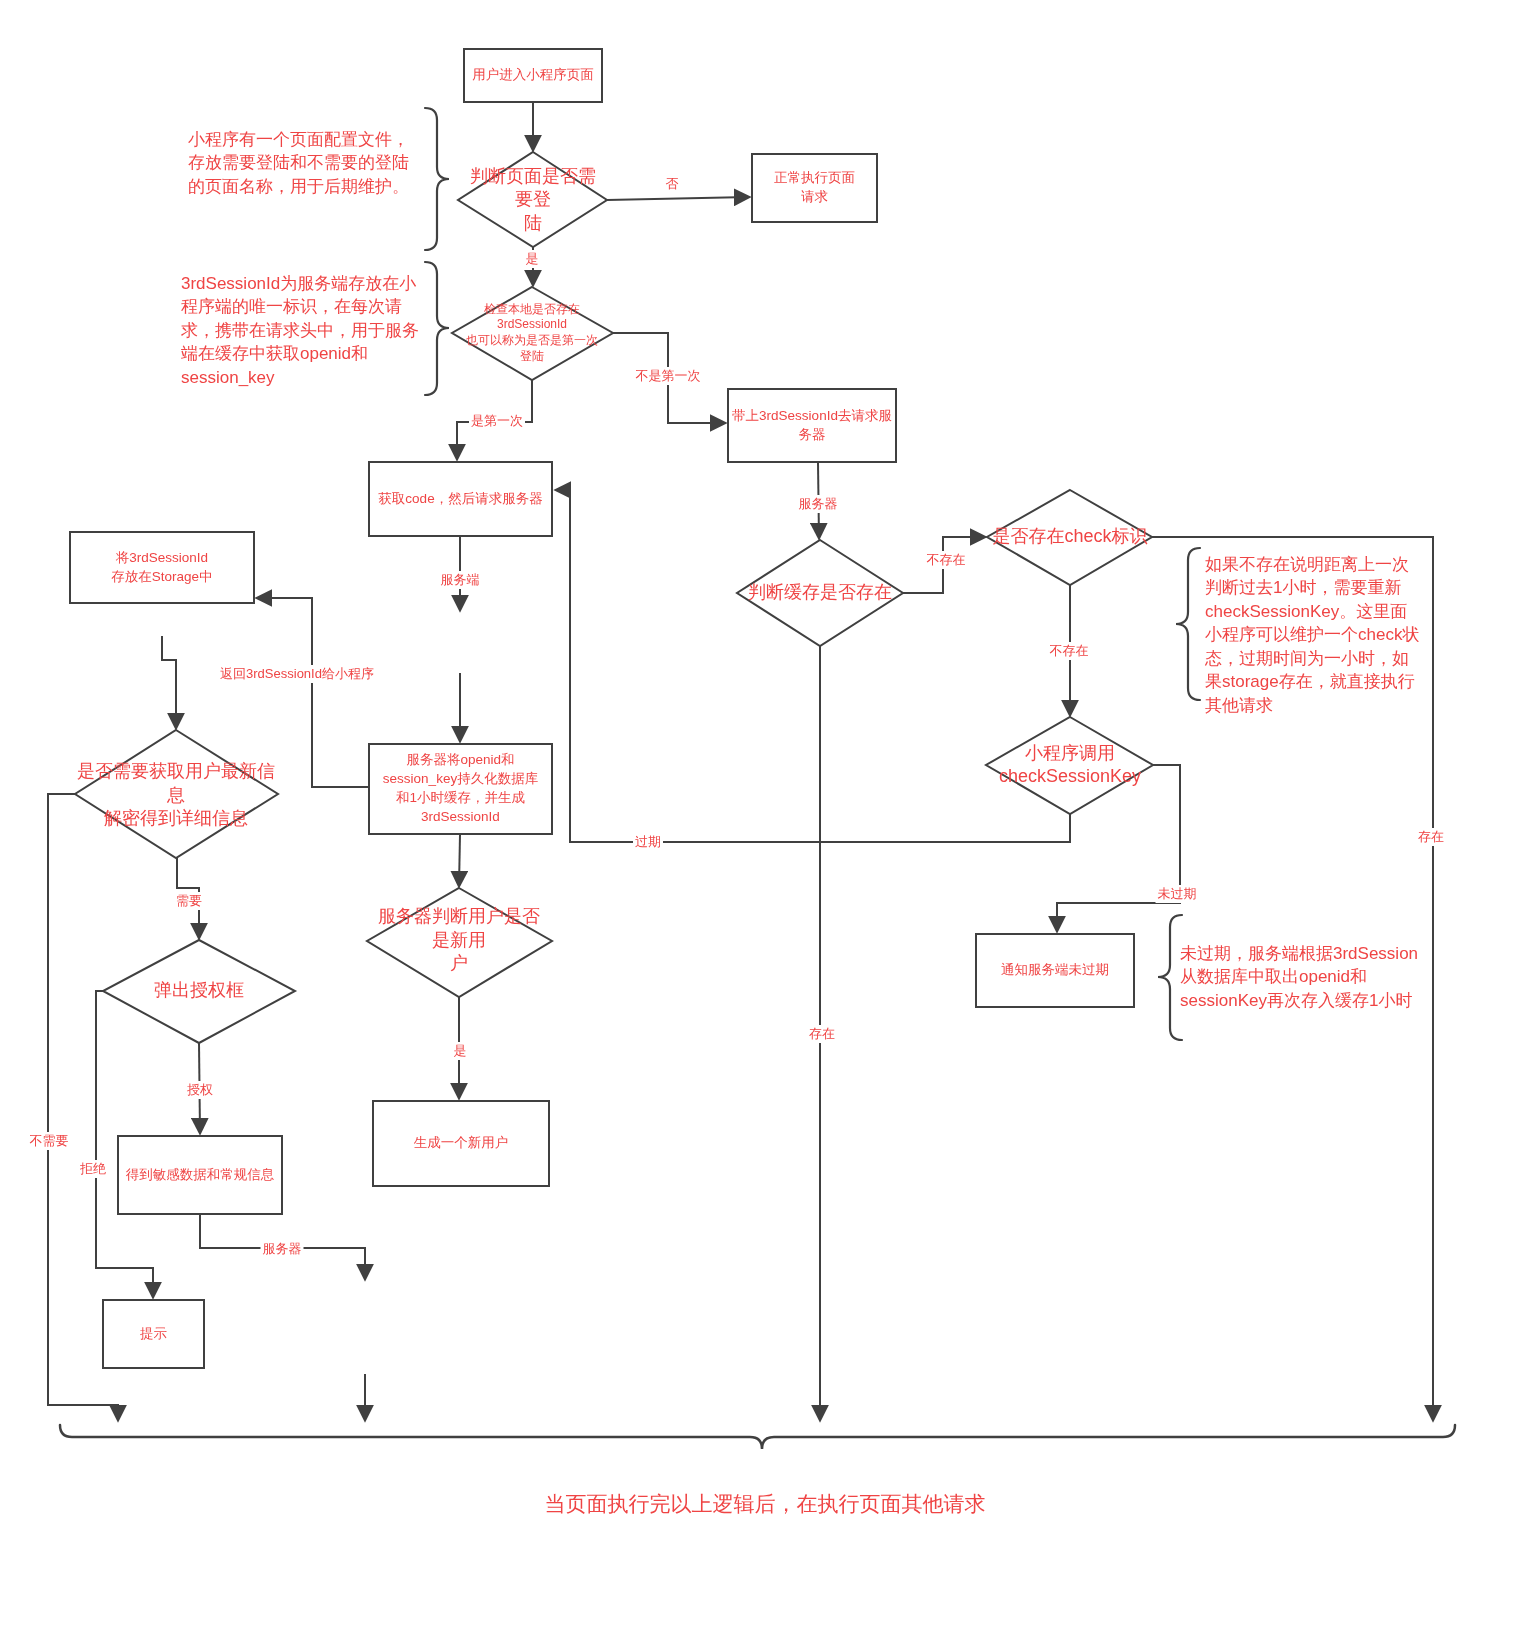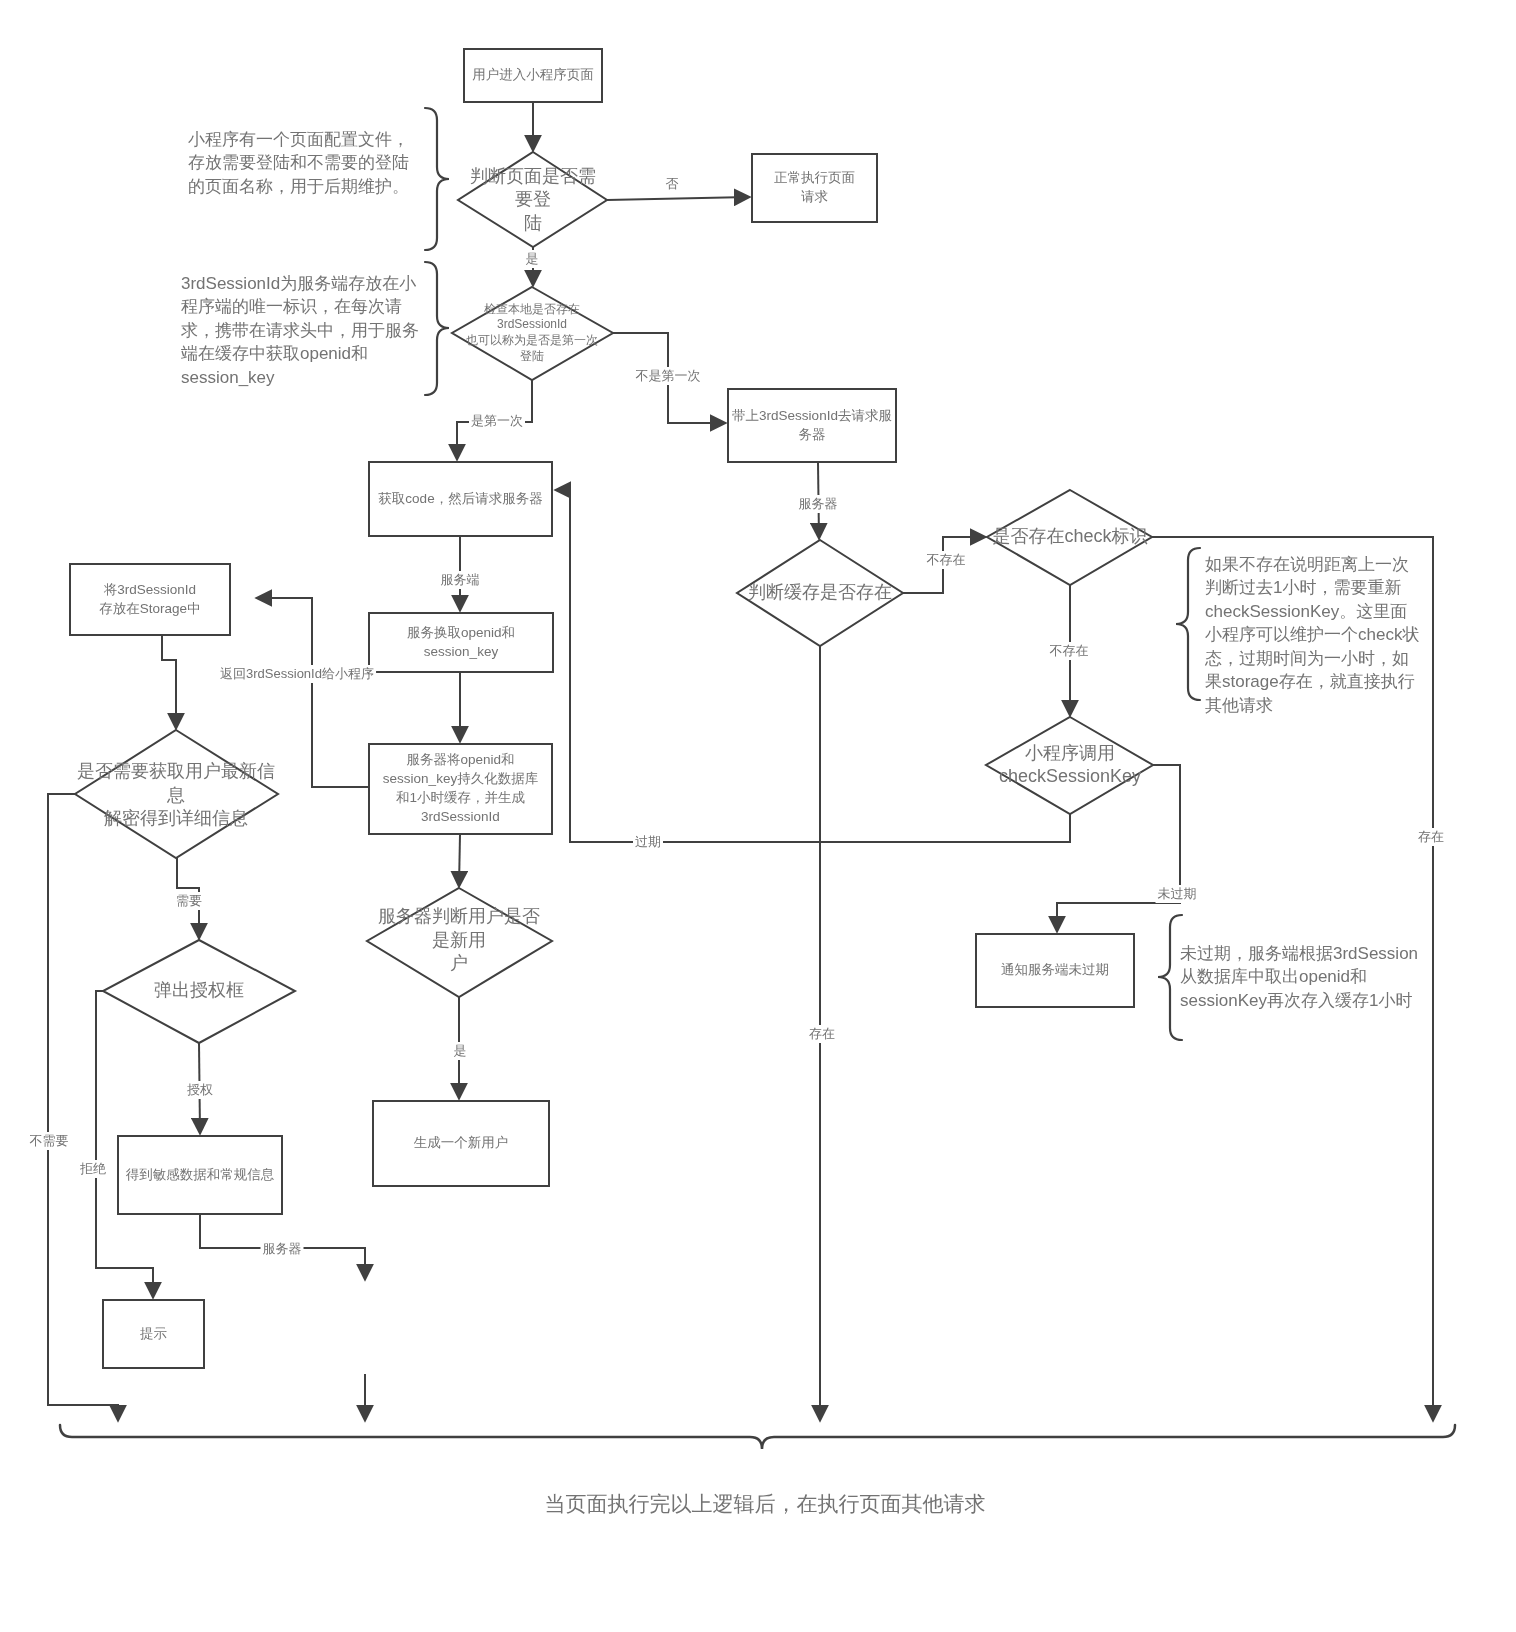--- a/index.html
+++ b/index.html
@@ -1,17 +1,17 @@
 <!DOCTYPE html>
 <html><head>
 <meta charset="utf-8">
 <style>
   html,body{margin:0;padding:0;background:#fff;}
   .stage{position:relative;width:1516px;height:1632px;background:#fff;
-         font-family:"Liberation Sans","DejaVu Sans",sans-serif;color:#737373;overflow:hidden;}
+         font-family:"Liberation Sans","DejaVu Sans",sans-serif;color:#ef4444;overflow:hidden;}
   .stage svg{position:absolute;left:0;top:0;}
   .rnode{position:absolute;box-sizing:border-box;border:2px solid #404040;background:#fff;
          display:flex;align-items:center;justify-content:center;text-align:center;
          font-size:13.5px;line-height:1.4;white-space:pre-line;padding:2px;z-index:2;}
   .dtext{position:absolute;display:flex;align-items:center;justify-content:center;text-align:center;
          font-size:18px;line-height:1.3;white-space:pre-line;z-index:2;pointer-events:none;}
   .dtext.small{font-size:12px;}
   .elabel{position:absolute;transform:translate(-50%,-50%);font-size:13px;background:#fff;
           padding:0 2px;white-space:nowrap;z-index:3;}
   .note{position:absolute;font-size:17px;line-height:1.38;z-index:2;}
@@ -76,28 +76,26 @@
       <path stroke-width="2.5" d="M60,1425 Q60,1437 72,1437 L750,1437 Q762,1437 762,1449 Q762,1437 774,1437 L1443,1437 Q1455,1437 1455,1425"></path>
     </g>
   </svg>
 
   <div class="rnode" style="left:463px;top:48px;width:140px;height:55px">用户进入小程序页面</div>
   <div class="rnode" style="left:751px;top:153px;width:127px;height:70px">正常执行页面
 请求</div>
   <div class="rnode" style="left:727px;top:388px;width:170px;height:75px">带上3rdSessionId去请求服
 务器</div>
   <div class="rnode" style="left:368px;top:461px;width:185px;height:76px">获取code，然后请求服务器</div>
-  <div class="rnode" style="left:368px;top:612px;width:186px;height:61px">服务换取openid和
-session_key</div>
   <div class="rnode" style="left:368px;top:743px;width:185px;height:92px">服务器将openid和
 session_key持久化数据库
 和1小时缓存，并生成
 3rdSessionId</div>
   <div class="rnode" style="left:372px;top:1100px;width:178px;height:87px">生成一个新用户</div>
-  <div class="rnode" style="left:69px;top:563px;width:162px;height:73px">将3rdSessionId
+  <div class="rnode" style="left:69px;top:531px;width:186px;height:73px">将3rdSessionId
 存放在Storage中</div>
   <div class="rnode" style="left:117px;top:1135px;width:166px;height:80px">得到敏感数据和常规信息</div>
   <div class="rnode" style="left:102px;top:1299px;width:103px;height:70px">提示</div>
   <div class="rnode" style="left:975px;top:933px;width:160px;height:75px">通知服务端未过期</div>
 
   <div class="dtext" style="left:463px;top:170px;width:140px;height:60px">判断页面是否需要登
 陆</div>
   <div class="dtext small" style="left:452px;top:293px;width:160px;height:80px">检查本地是否存在
 3rdSessionId
 也可以称为是否是第一次

